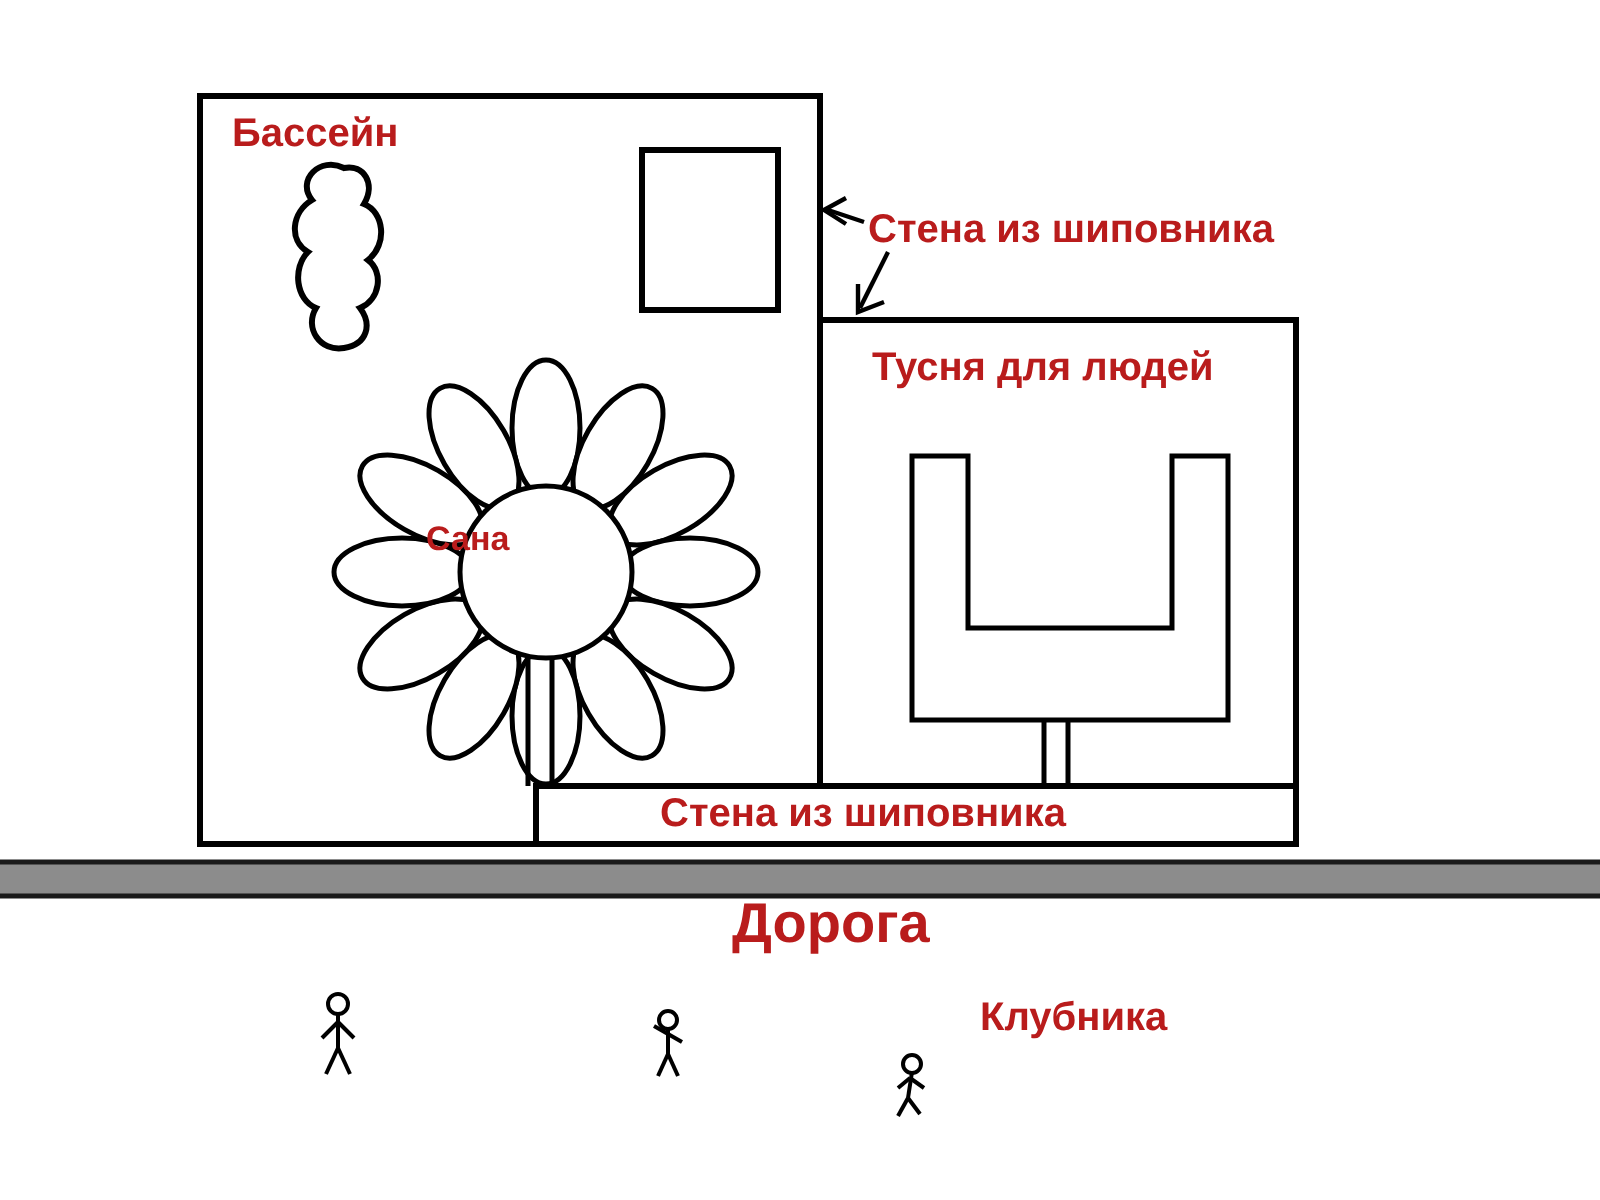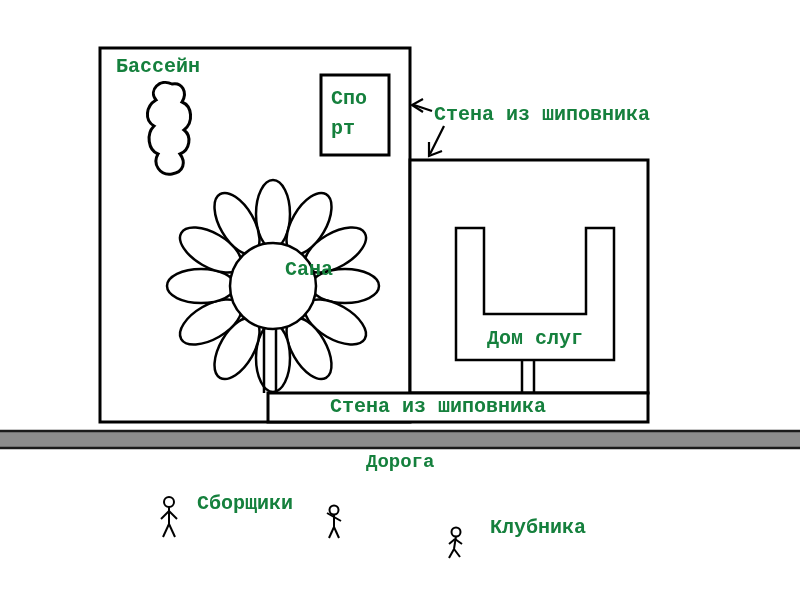--- a/index.html
+++ b/index.html
@@ -16,32 +16,31 @@
   .drawing {
     position: absolute;
     left: 0; top: 0;
   }
   .label {
     position: absolute;
     font-weight: bold;
     font-size: 20px;
     line-height: 24px;
     white-space: nowrap;
-    color: #15803d;
-    font-family: Liberation Mono, monospace;
+    color: #b91c1c;
   }
   .label .line { display: block; }
   .sport-label .line { line-height: 30px; }
   .sanatorium-label {
     width: 120px;
-    text-align: right;
-    font-size: 20px;
+    text-align: left;
+    font-size: 17px;
   }
   .sanatorium-label .line { line-height: 27px; }
-  .road-label { font-size: 19px; }
+  .road-label { font-size: 28px; }
 </style>
 </head>
 <body>
 
 <div class="canvas">
 
   <svg class="drawing" width="800" height="600" viewBox="0 0 800 600">
 
     <rect x="100" y="48" width="310" height="374" fill="#ffffff" stroke="#000" stroke-width="3"></rect>
 
@@ -114,36 +113,31 @@
       <line x1="456" y1="536" x2="454" y2="549"></line>
       <line x1="455" y1="539" x2="449" y2="544"></line>
       <line x1="455" y1="539" x2="462" y2="544"></line>
       <line x1="454" y1="549" x2="449" y2="558"></line>
       <line x1="454" y1="549" x2="460" y2="557"></line>
     </g>
   </svg>
 
   <div class="label" style="left:116px; top:55px;">Бассейн</div>
 
-  <div class="label sport-label" style="left:331px; top:84px;">
-    <span class="line">Спо</span>
-    <span class="line">рт</span>
-  </div>
 
   <div class="label" style="left:434px; top:103px;">Стена из шиповника</div>
 
+  <div class="label" style="left:436px; top:172px;">Тусня для людей</div>
 
   <div class="label sanatorium-label" style="left:213px; top:256px;">
     <span class="line">Сана</span>
   </div>
 
-  <div class="label" style="left:487px; top:327px;">Дом слуг</div>
 
 
   <div class="label" style="left:330px; top:395px;">Стена из шиповника</div>
 
   <div class="label road-label" style="left:366px; top:450px;">Дорога</div>
 
-  <div class="label" style="left:197px; top:492px;">Сборщики</div>
 
-  <div class="label" style="left:490px; top:516px;text-align:center;">Клубника</div>
+  <div class="label" style="left:490px; top:497px;text-align:center;">Клубника</div>
 
 </div>
 
 </body></html>

